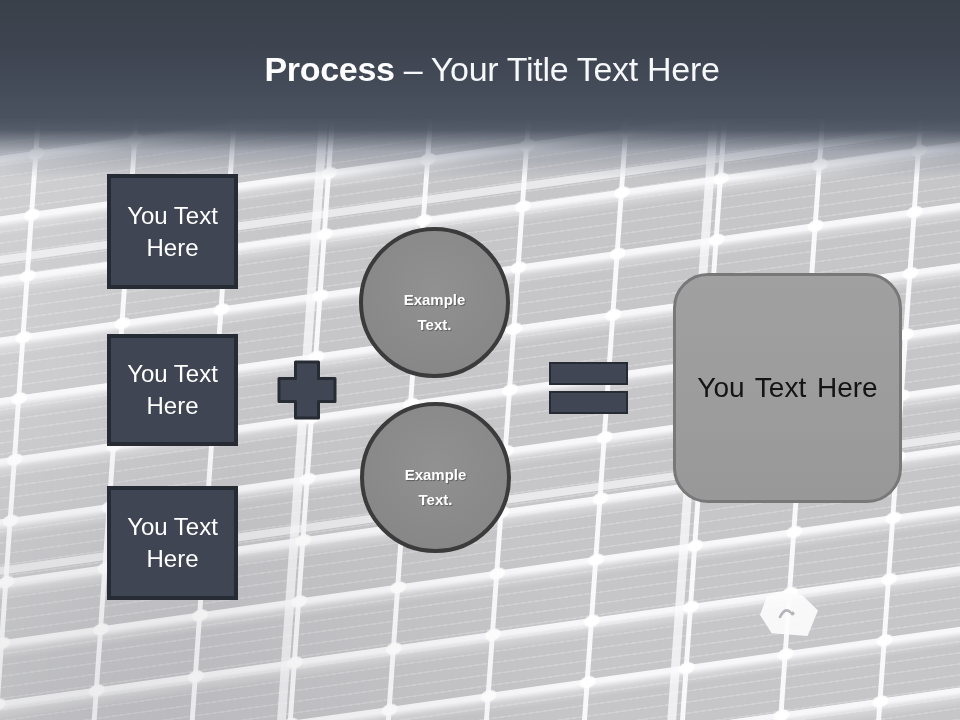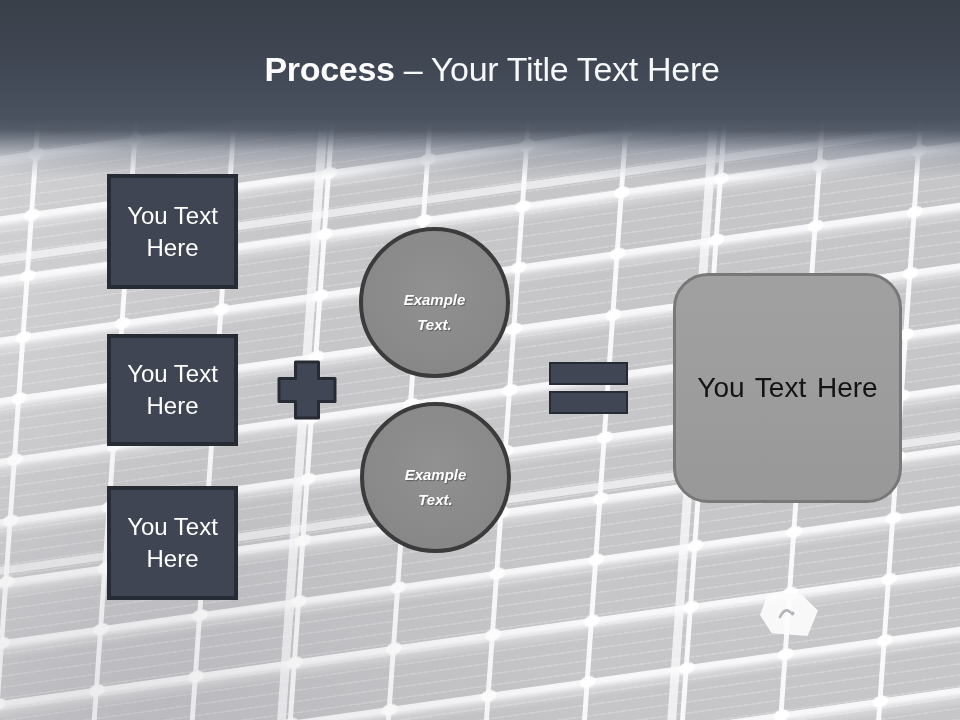--- a/index.html
+++ b/index.html
@@ -75,21 +75,21 @@
   
   .circle{
     position:absolute;width:151px;height:151px;border-radius:50%;
     box-sizing:border-box;border:4px solid #3b3b3b;
     background:radial-gradient(circle at 50% 42%, #919191 0%, #898989 62%, #848484 100%);
     display:flex;align-items:center;justify-content:center;text-align:center;
   }
   .c1{left:359px;top:227px;}
   .c2{left:360px;top:402px;}
   .circle .ctext{
-    width:84px;color:#ffffff;font-size:15px;font-weight:700;font-style:italic;
+    width:84px;color:#ffffff;font-size:15px;font-weight:700;
     line-height:1.65;text-shadow:1px 1px 1px rgba(0,0,0,.35);margin-top:20px;
   }
 
   
   .result{
     position:absolute;left:673px;top:273px;width:229px;height:230px;
     box-sizing:border-box;border:3px solid #787878;border-radius:35px;
     background:linear-gradient(180deg,#a0a0a0 0%,#9c9c9c 60%,#989898 100%);
     display:flex;align-items:center;justify-content:center;text-align:center;
     color:#141414;font-size:28px;word-spacing:3px;

